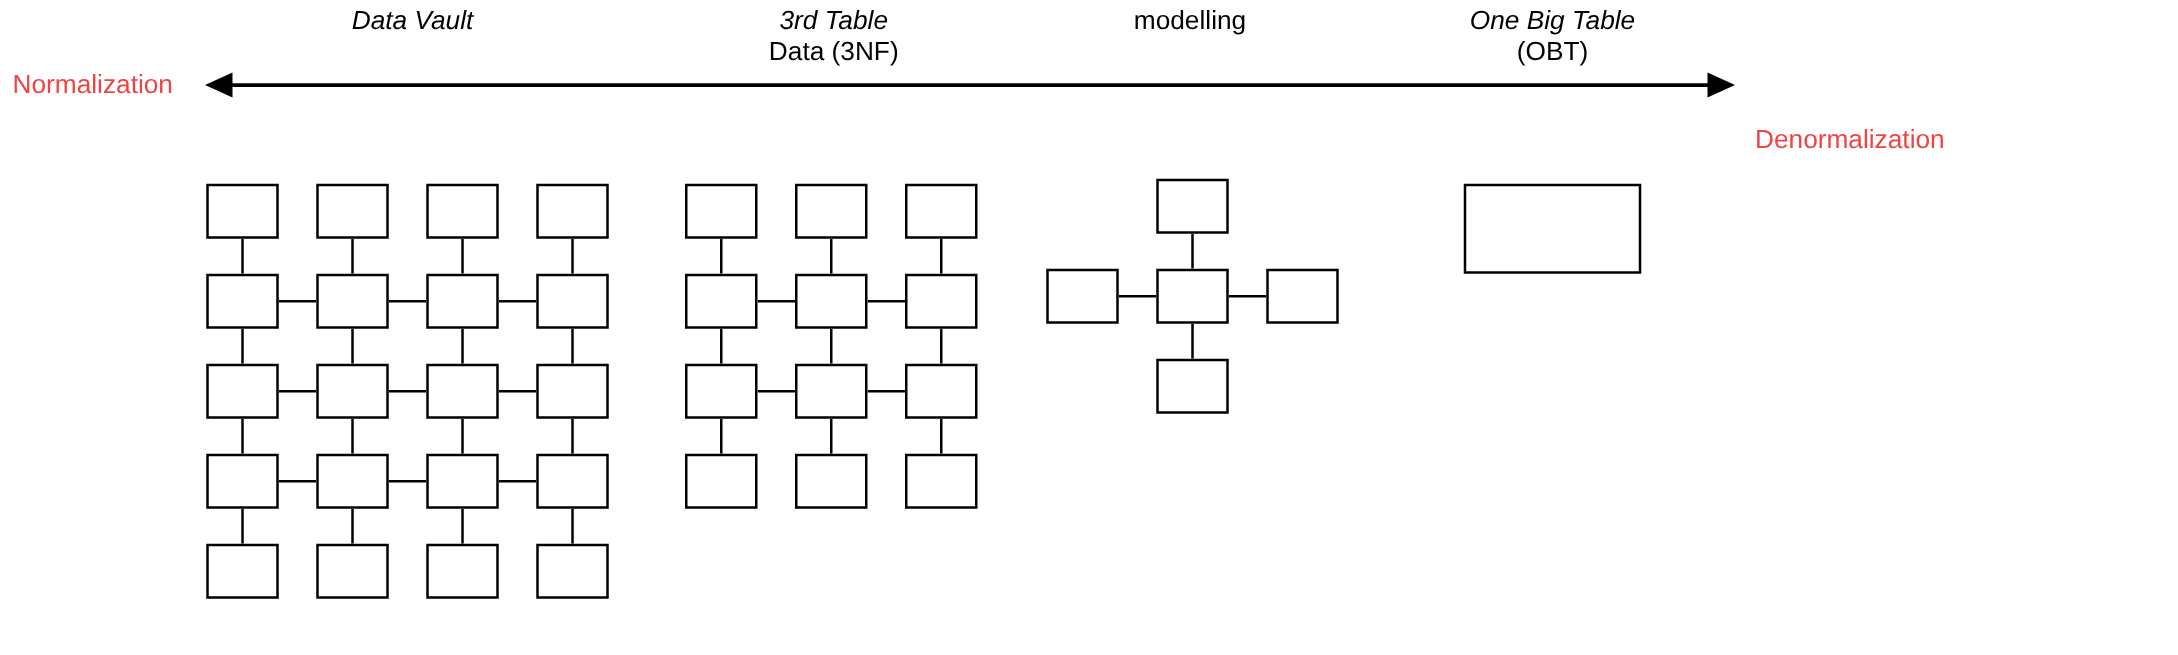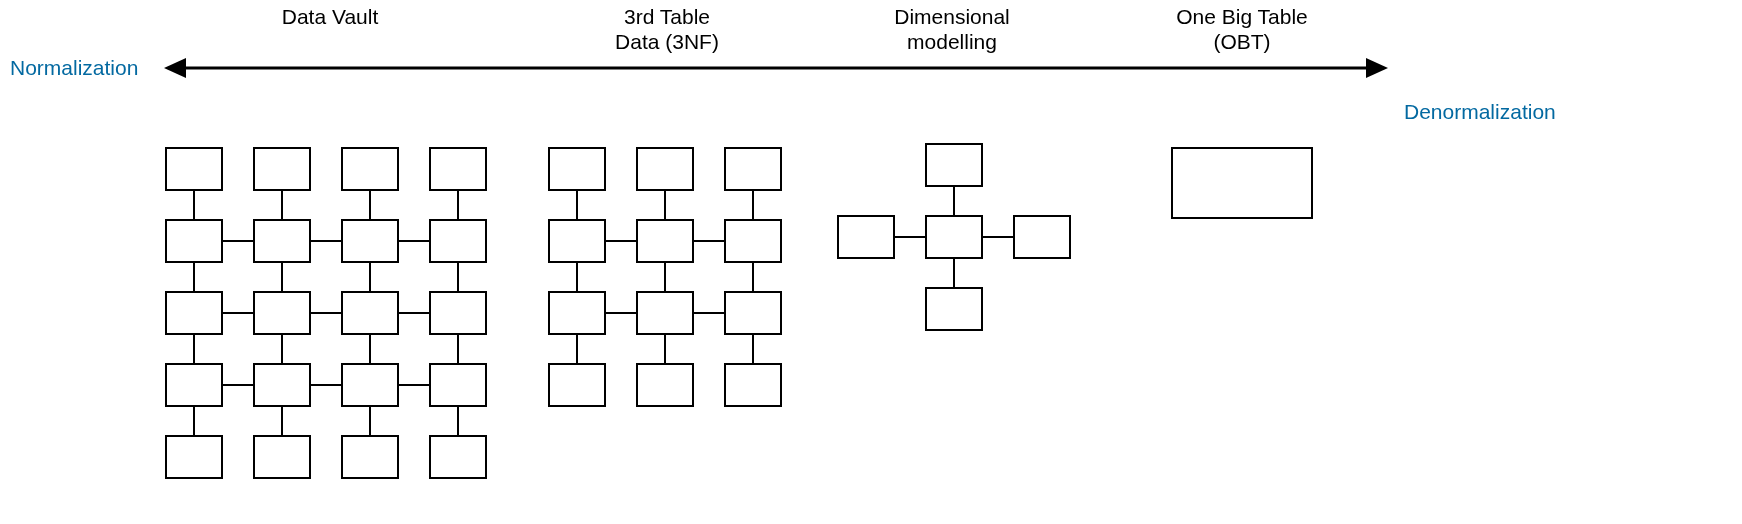--- a/index.html
+++ b/index.html
@@ -18,35 +18,35 @@
     height: 524px;
     background: #ffffff;
     overflow: hidden;
   }
 
   
   .axis-label {
     position: absolute;
     font-size: 21px;
     line-height: 24px;
-    color: #0369a1;
+    color: #ef4444;
     white-space: nowrap;
   }
   #axis-label-left  { left: 10px;  top: 56px; }
   #axis-label-right { left: 1404px; top: 56px; margin-top: 44px; }
 
   .col-title {
     position: absolute;
     font-size: 21px;
     line-height: 25px;
     text-align: center;
     color: #000;
     white-space: nowrap;
   }
-  .col-title .l1 { display: block; }
+  .col-title .l1 { display: block; font-style: italic; }
   .col-title .l2 { display: block; }
 
   #axis-arrow {
     position: absolute;
     left: 160px;
     top: 52px;
     width: 1232px;
     height: 32px;
   }
 
@@ -76,21 +76,20 @@
   <div class="col-title" id="title-dv" style="left:230px; top:4px; width:200px;">
     <span class="l1">Data Vault</span>
   </div>
 
   <div class="col-title" id="title-3nf" style="left:567px; top:4px; width:200px;">
     <span class="l1">3rd Table</span>
     <span class="l2">Data (3NF)</span>
   </div>
 
   <div class="col-title" id="title-dim" style="left:852px; top:4px; width:200px;">
-    <span class="l1">Dimensional</span>
     <span class="l2">modelling</span>
   </div>
 
   <div class="col-title" id="title-obt" style="left:1142px; top:4px; width:200px;">
     <span class="l1">One Big Table</span>
     <span class="l2">(OBT)</span>
   </div>
 
   <div class="axis-label" id="axis-label-left">Normalization</div>
   <div class="axis-label" id="axis-label-right">Denormalization</div>

